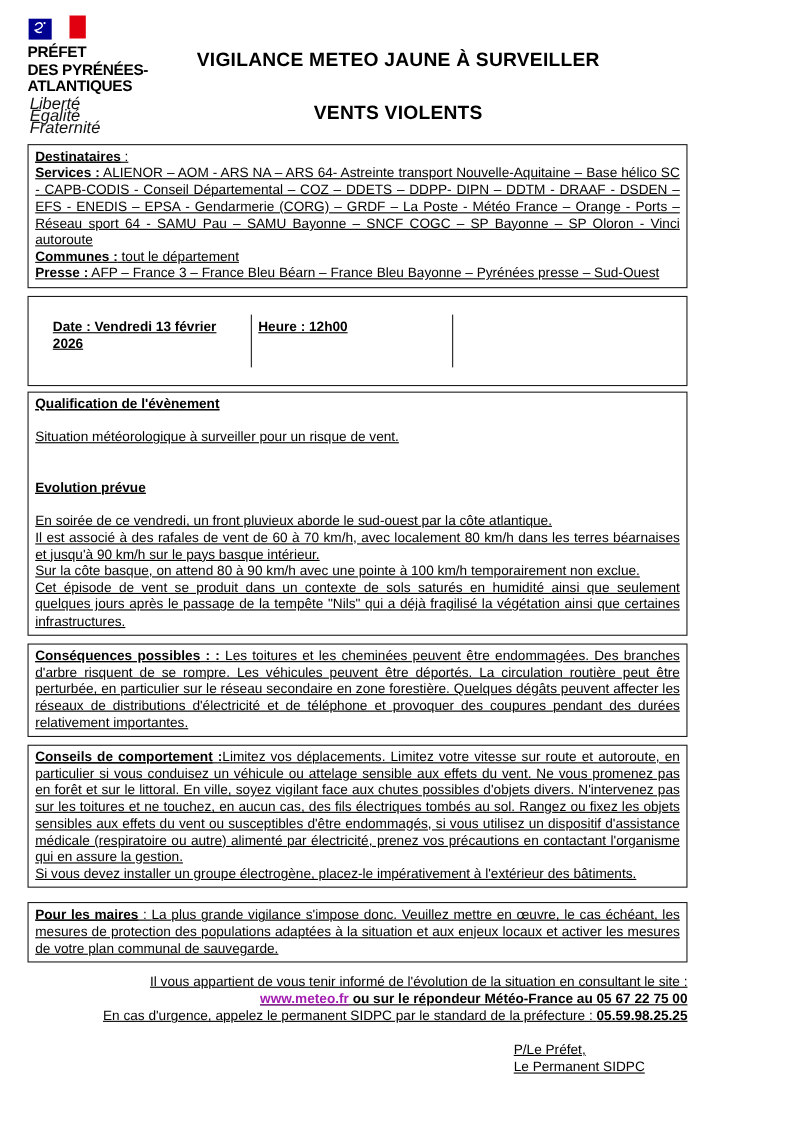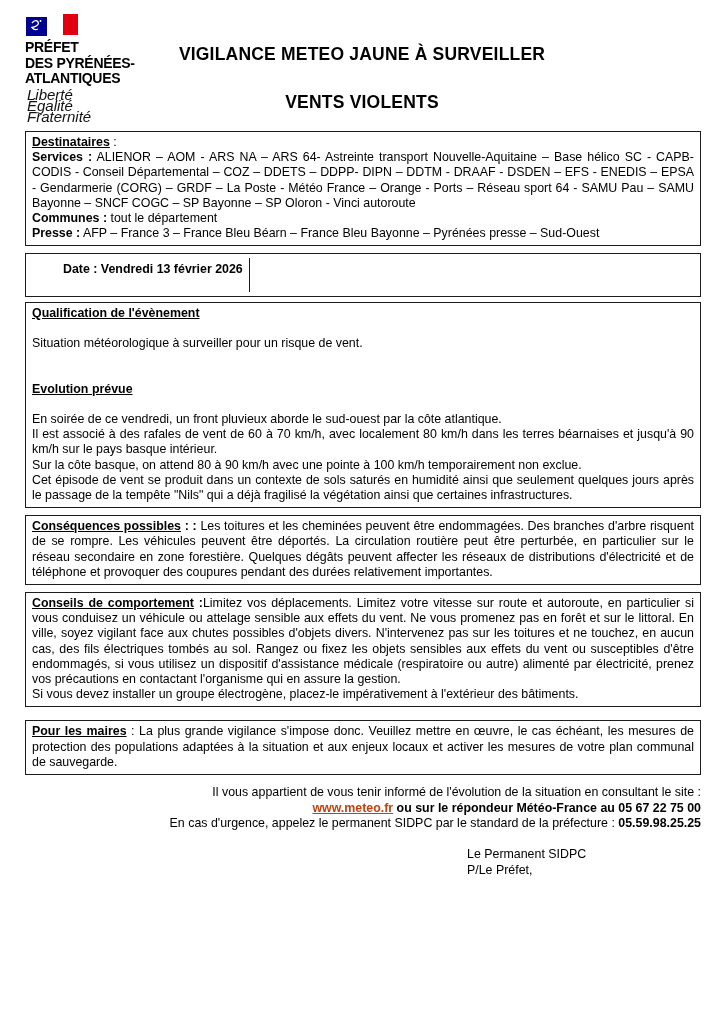--- a/index.html
+++ b/index.html
@@ -26,33 +26,33 @@
     font-size: 15px; line-height: 11px; color: #111;
   }
   .doc-title {
     position: absolute; left: 0; width: 100%; text-align: center;
     font-weight: bold; font-size: 17.5px; letter-spacing: 0.2px;
   }
   .doc-title.line1 { top: 44px; text-align: center; }
   .doc-title.line2 { top: 92px; }
 
   
-  .content { position: absolute; left: 25px; top: 131px; width: 676px; }
+  .content { position: absolute; left: 25px; top: 131px; width: 600px; text-decoration: underline; }
   .box {
     border: 1.5px solid #1c1c1c;
     padding: 3px 6px 4px 6px;
     margin-bottom: 7px;
     line-height: 15.2px;
   }
   .hul { font-weight: bold; text-decoration: underline; }
   .b { font-weight: bold; }
   .justify { text-align: justify; }
   .blank { height: 15.2px; }
 
-  .meta-box { display: flex; padding: 4px; margin-bottom: 5px; text-align: right; }
+  .meta-box { display: flex; padding: 16px; margin-bottom: 5px; }
   .meta-cell { padding: 4px 6px 14px 6px; font-weight: bold; }
   .meta-cell.c1 { width: 33.0%; border-right: 1.5px solid #1c1c1c; }
   .meta-cell.c2 { width: 32.4%; border-right: 1.5px solid #1c1c1c; }
   .meta-cell.c3 { width: 34.6%; }
 
   .qual-box { margin-bottom: 7px; }
   .cons-box { margin-bottom: 7px; }
   .conseils-box { margin-bottom: 13px; }
   .maires-box { margin-bottom: 10px; }
 
@@ -94,20 +94,21 @@
 
     <div class="box">
       <div><span class="hul">Destinataires</span><span> :</span></div>
       <p class="justify"><span class="b">Services :</span><span> ALIENOR – AOM - ARS NA – ARS 64- Astreinte transport Nouvelle-Aquitaine – Base hélico SC - CAPB-CODIS - Conseil Départemental – COZ – DDETS – DDPP- DIPN – DDTM - DRAAF - DSDEN – EFS - ENEDIS – EPSA - Gendarmerie (CORG) – GRDF – La Poste - Météo France – Orange - Ports – Réseau sport 64 - SAMU Pau – SAMU Bayonne – SNCF COGC – SP Bayonne – SP Oloron - Vinci autoroute</span></p>
       <p><span class="b">Communes :</span><span> tout le département</span></p>
       <p><span class="b">Presse :</span><span> AFP – France 3 – France Bleu Béarn – France Bleu Bayonne – Pyrénées presse – Sud-Ouest</span></p>
     </div>
 
     <div class="box meta-box">
       <div class="meta-cell c1">Date : Vendredi 13 février 2026</div>
+      <div class="meta-cell c2">Heure : 12h00</div>
     </div>
 
 
     <div class="box qual-box">
       <div><span class="hul">Qualification de l'évènement</span></div>
       <div class="blank"></div>
       <p>Situation météorologique à surveiller pour un risque de vent.</p>
       <div class="blank"></div>
       <div class="blank"></div>
       <div><span class="hul">Evolution prévue</span></div>
@@ -126,23 +127,23 @@
       <p class="justify"><span class="hul">Conseils de comportement</span><span class="b"> :</span><span>Limitez vos déplacements. Limitez votre vitesse sur route et autoroute, en particulier si vous conduisez un véhicule ou attelage sensible aux effets du vent. Ne vous promenez pas en forêt et sur le littoral. En ville, soyez vigilant face aux chutes possibles d'objets divers. N'intervenez pas sur les toitures et ne touchez, en aucun cas, des fils électriques tombés au sol. Rangez ou fixez les objets sensibles aux effets du vent ou susceptibles d'être endommagés, si vous utilisez un dispositif d'assistance médicale (respiratoire ou autre) alimenté par électricité, prenez vos précautions en contactant l'organisme qui en assure la gestion.</span></p>
       <p>Si vous devez installer un groupe électrogène, placez-le impérativement à l'extérieur des bâtiments.</p>
     </div>
 
     <div class="box maires-box">
       <p class="justify"><span class="hul">Pour les maires</span><span> : </span><span>La plus grande vigilance s'impose donc. Veuillez mettre en œuvre, le cas échéant, les mesures de protection des populations adaptées à la situation et aux enjeux locaux et activer les mesures de votre plan communal de sauvegarde.</span></p>
     </div>
 
     <div class="footer">
       <div>Il vous appartient de vous tenir informé de l'évolution de la situation en consultant le site :</div>
-      <div class="bold-line"><a href="#" class="meteo-link" id="meteo-link" style="color: #c2410c; margin-top: 32px;">www.meteo.fr</a><span> ou sur le répondeur Météo-France au 05 67 22 75 00</span></div>
+      <div class="bold-line"><a href="#" class="meteo-link" id="meteo-link" style="color: #a21caf; margin-top: 32px;">www.meteo.fr</a><span> ou sur le répondeur Météo-France au 05 67 22 75 00</span></div>
       <div><span>En cas d'urgence, appelez le permanent SIDPC par le standard de la préfecture : </span><span class="b">05.59.98.25.25</span></div>
     </div>
 
     <div class="signature">
+      <div>P/Le Préfet,</div>
       <div>Le Permanent SIDPC</div>
-      <div>P/Le Préfet,</div>
     </div>
 
   </div>
 </div>
 
 </body></html>

